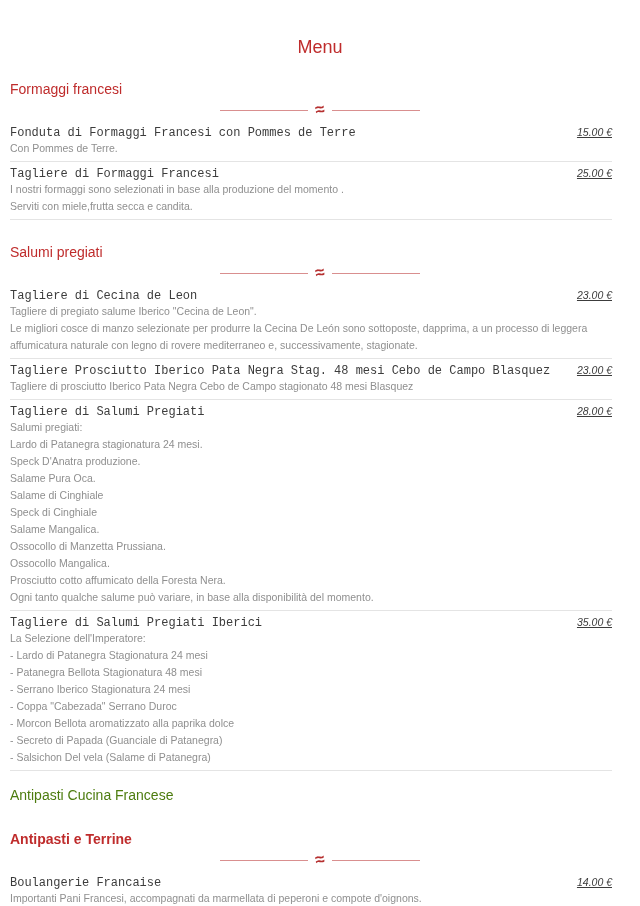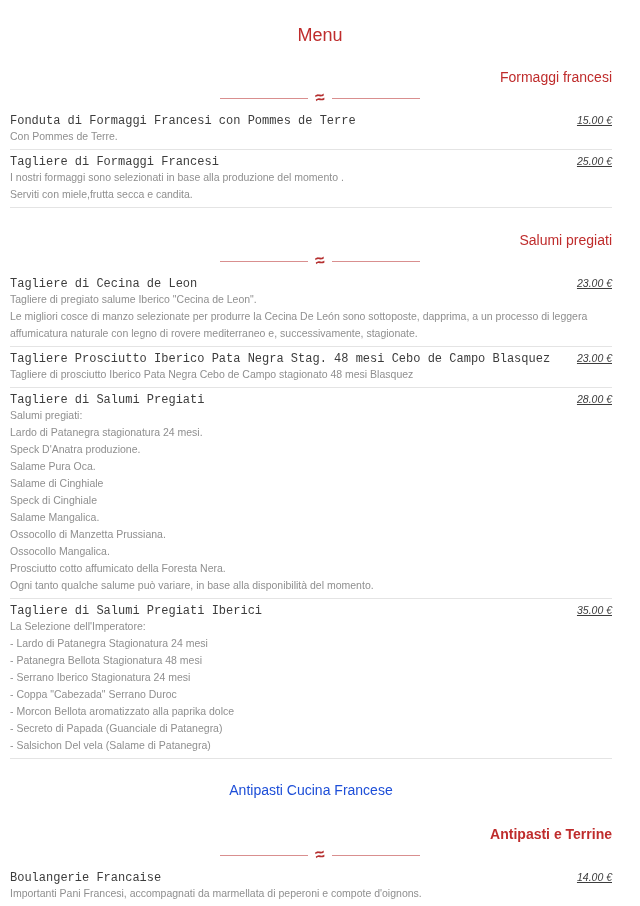--- a/index.html
+++ b/index.html
@@ -17,40 +17,39 @@
     padding: 26px 28px 40px 10px;
   }
   
   .page-title,
   .category-title,
   .section-title,
   .ornament {
     margin-right: -18px;
   }
   .page-title {
-    margin-top: 0;
+    margin-top: 12px;
     margin-bottom: 0;
     text-align: center;
     font-size: 18px;
     line-height: 19px;
     font-weight: 500;
     color: #bf2c2c;
   }
   .menu-section { margin-top: 0; }
   .category-title {
-    margin: 24px 0 0;
-    text-align: center;
+    margin: 17px 0 0;
     font-size: 14px;
     line-height: 15px;
     font-weight: 500;
-    color: #1d4ed8;
+    color: #4d7c0f;
   }
   .section-title {
     margin: 25px 0 0;
-    text-align: right;
+    text-align: left;
     font-size: 14px;
     line-height: 15px;
     font-weight: 500;
     color: #bf2c2c;
   }
   .category-title + .section-title { margin-top: 29px; font-weight: bold; }
   .ornament {
     margin-top: 6px;
     height: 14px;
     display: flex;

